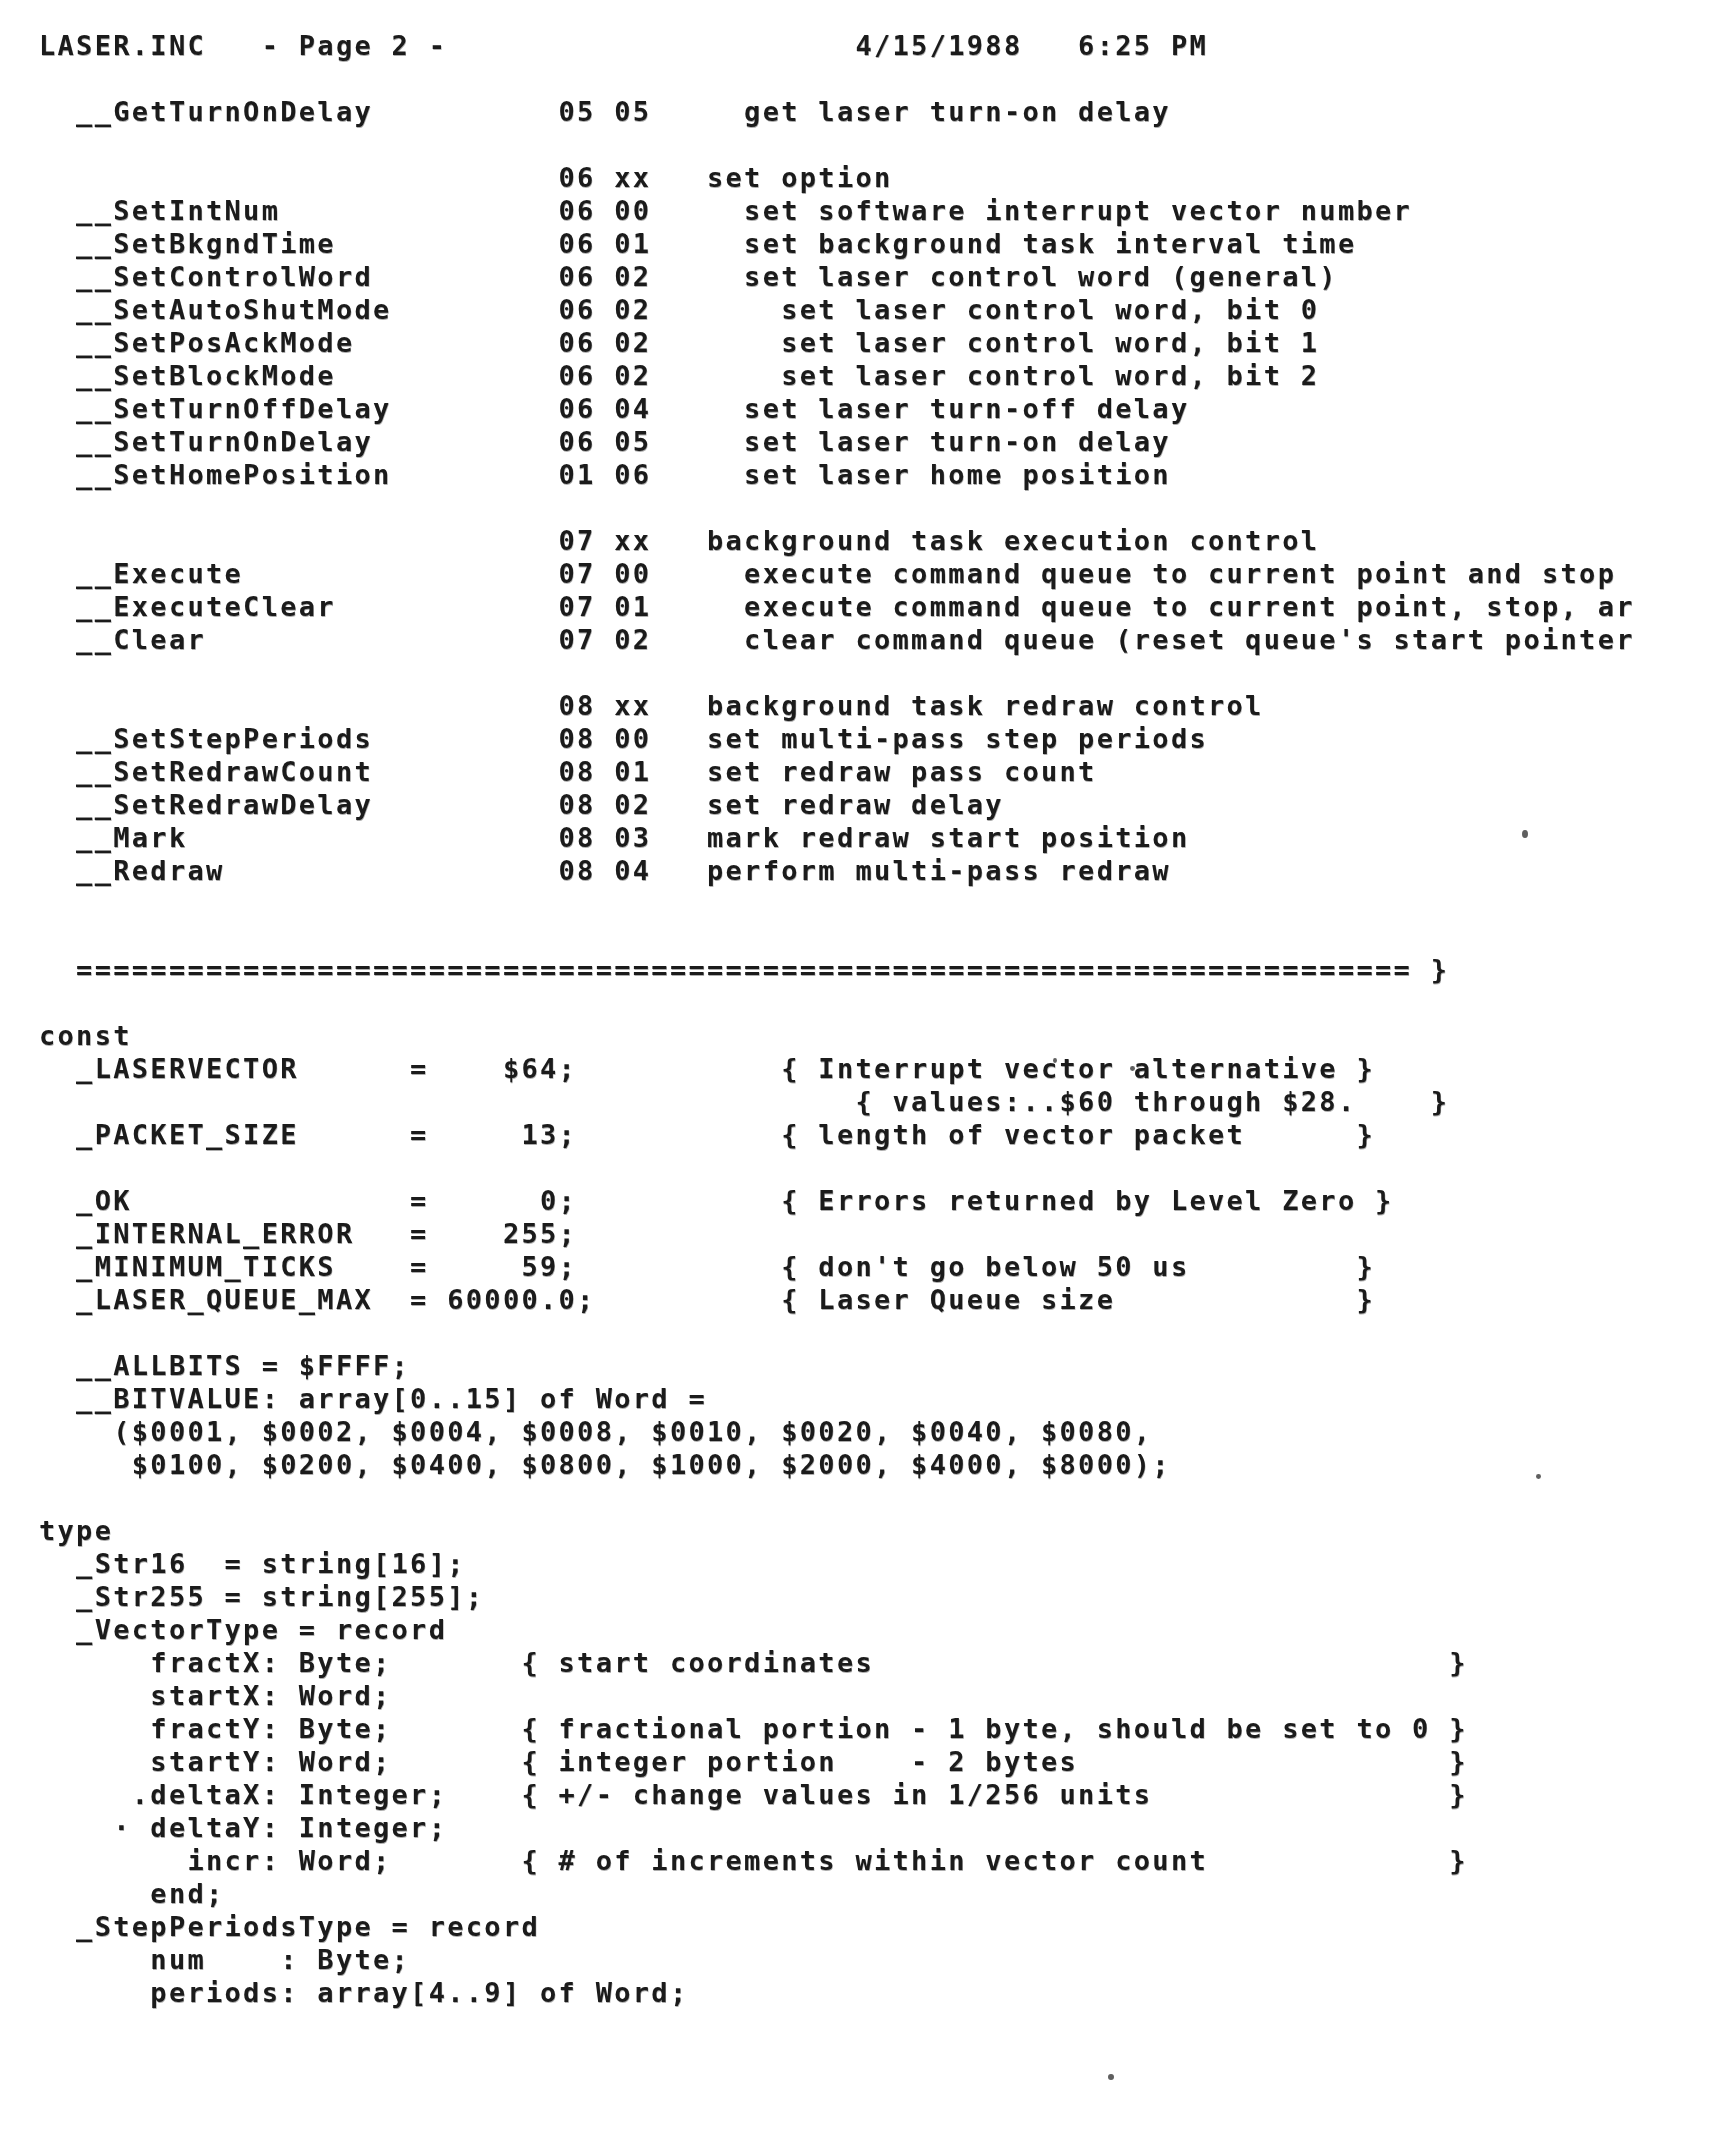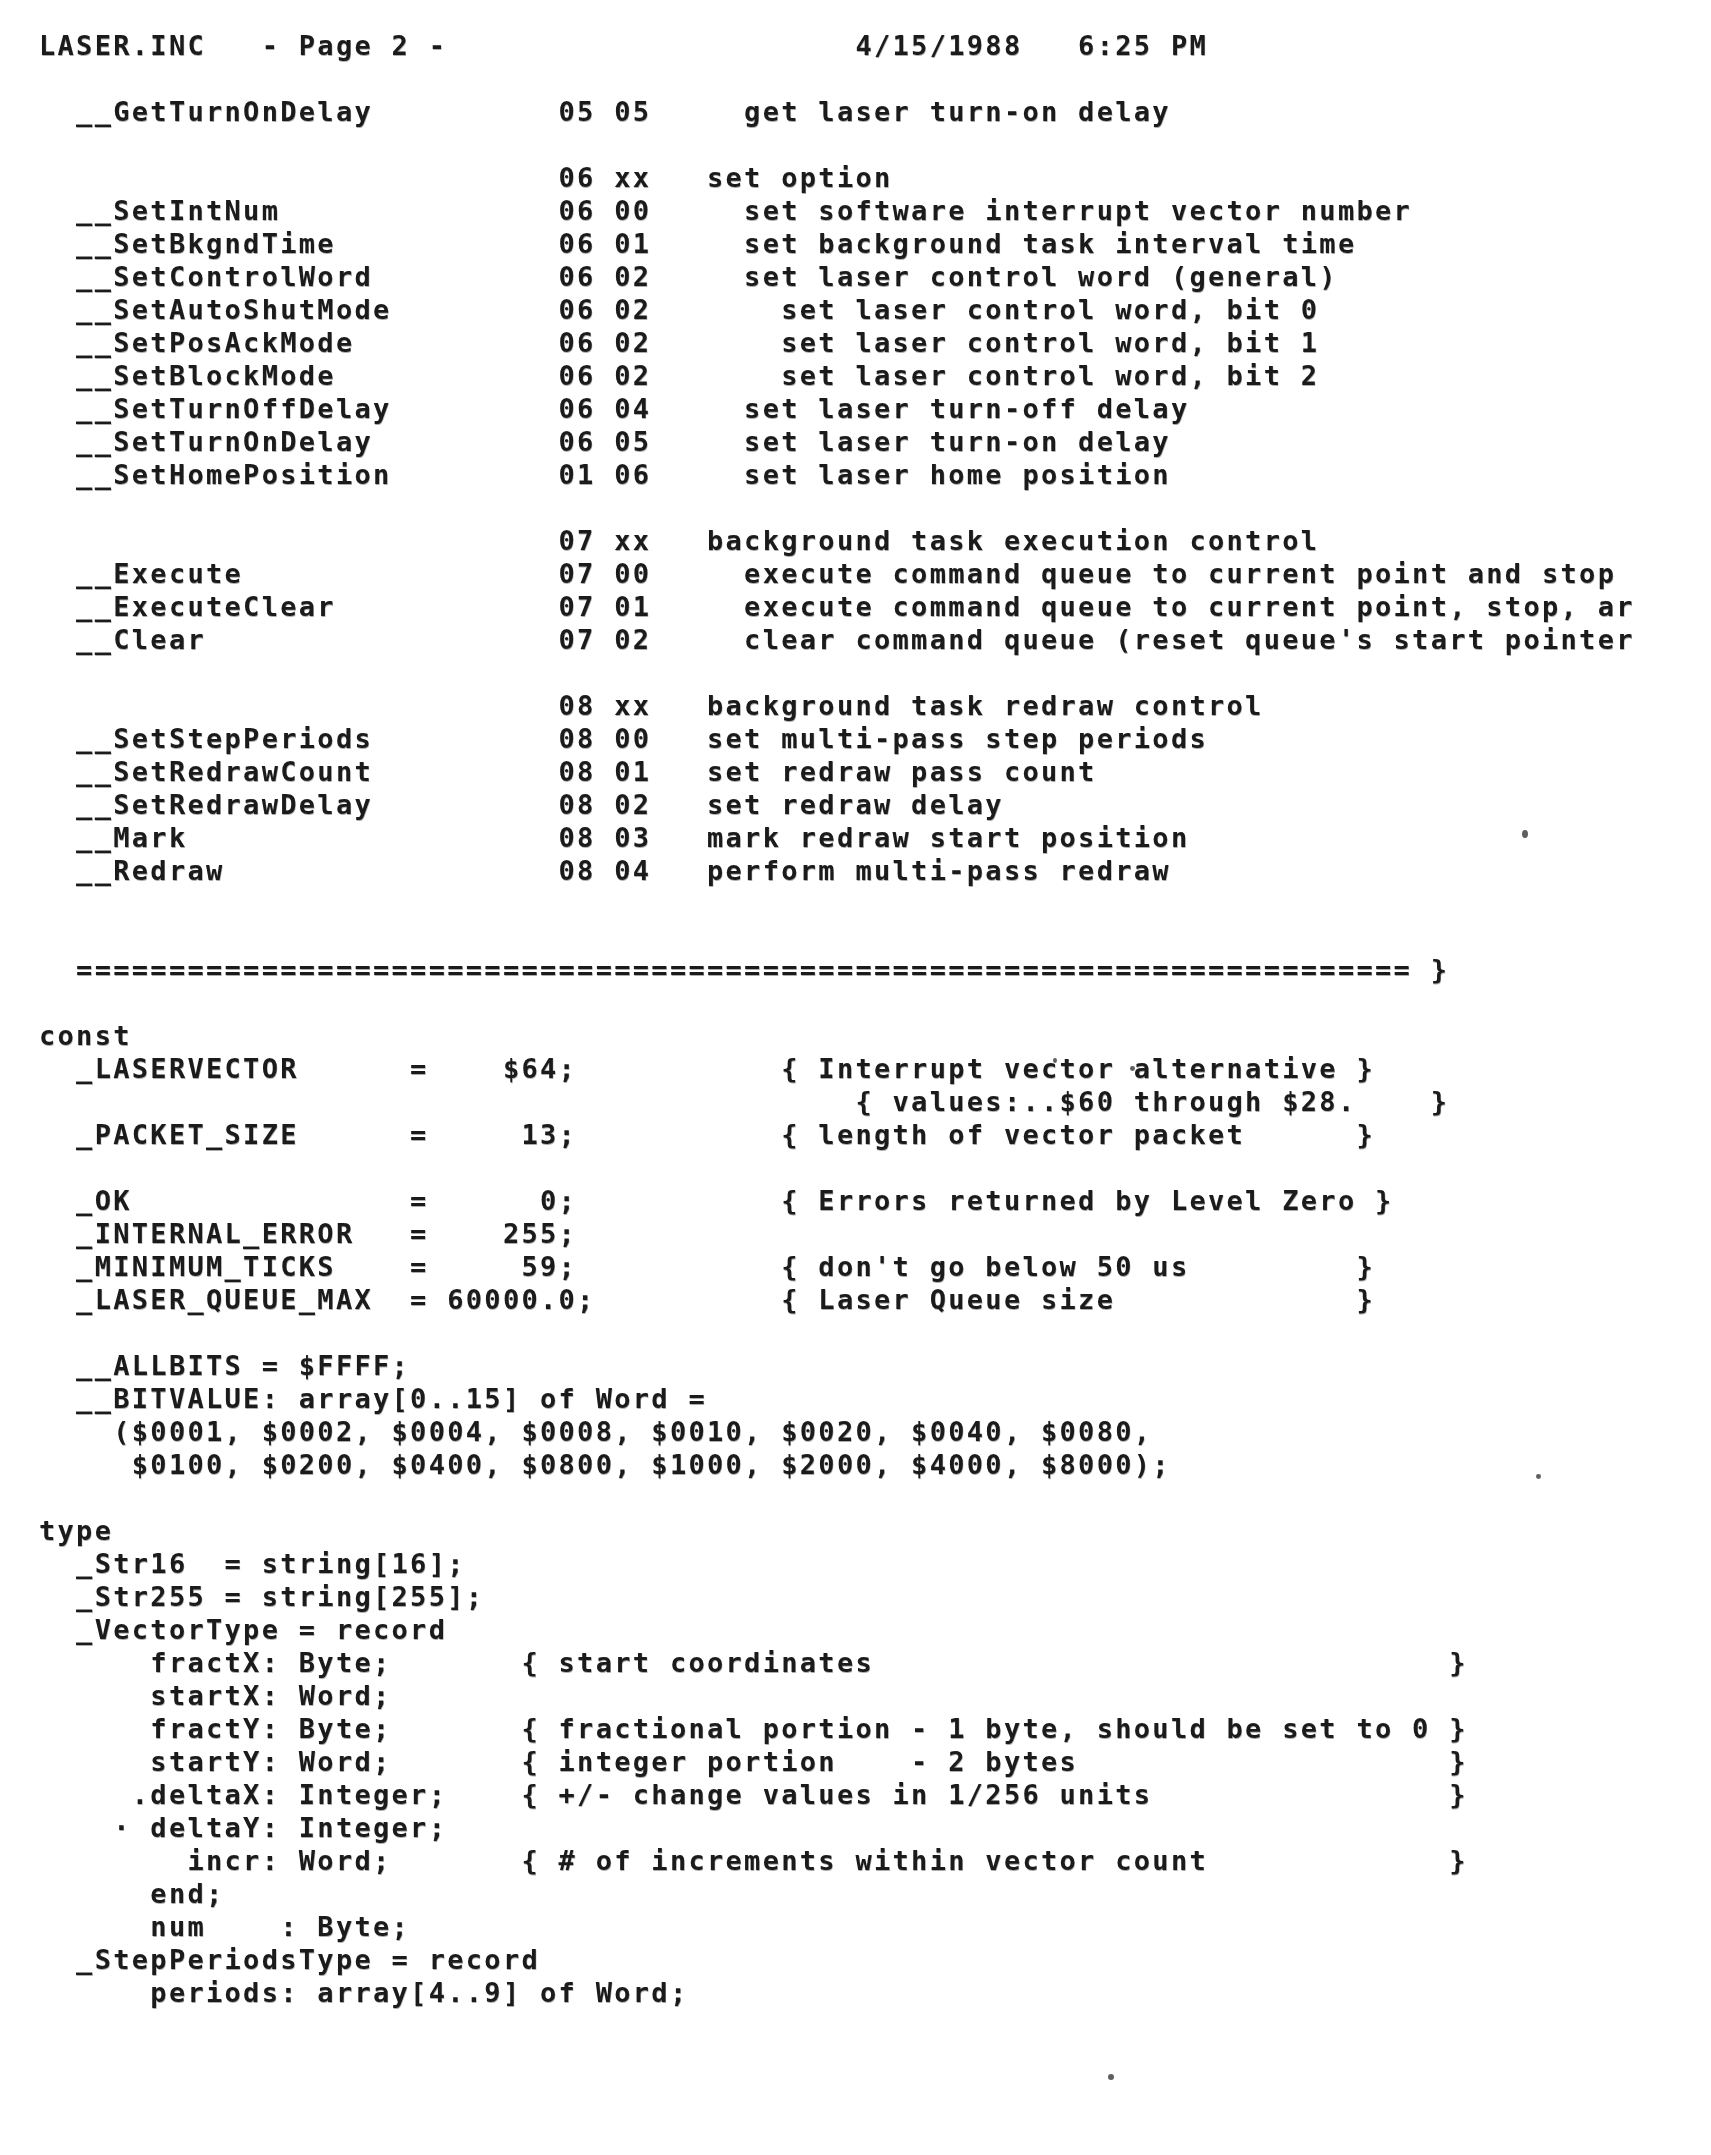--- a/index.html
+++ b/index.html
@@ -99,22 +99,22 @@
       <div class="ln">  _Str255 = string[255];</div>
       <div class="ln">  _VectorType = record</div>
       <div class="ln">      fractX: Byte;       { start coordinates                               }</div>
       <div class="ln">      startX: Word;</div>
       <div class="ln">      fractY: Byte;       { fractional portion - 1 byte, should be set to 0 }</div>
       <div class="ln">      startY: Word;       { integer portion    - 2 bytes                    }</div>
       <div class="ln">     .deltaX: Integer;    { +/- change values in 1/256 units                }</div>
       <div class="ln">    · deltaY: Integer;</div>
       <div class="ln">        incr: Word;       { # of increments within vector count             }</div>
       <div class="ln">      end;</div>
+      <div class="ln">  _StepPeriodsType = record</div>
       <div class="ln">      num    : Byte;</div>
-      <div class="ln">  _StepPeriodsType = record</div>
       <div class="ln">      periods: array[4..9] of Word;</div>
     </div>
   <div class="artifact a1"></div>
   <div class="artifact a2"></div>
   <div class="artifact a3"></div>
   <div class="artifact a4"></div>
   <div class="artifact a5"></div>
 </div>
 
 

